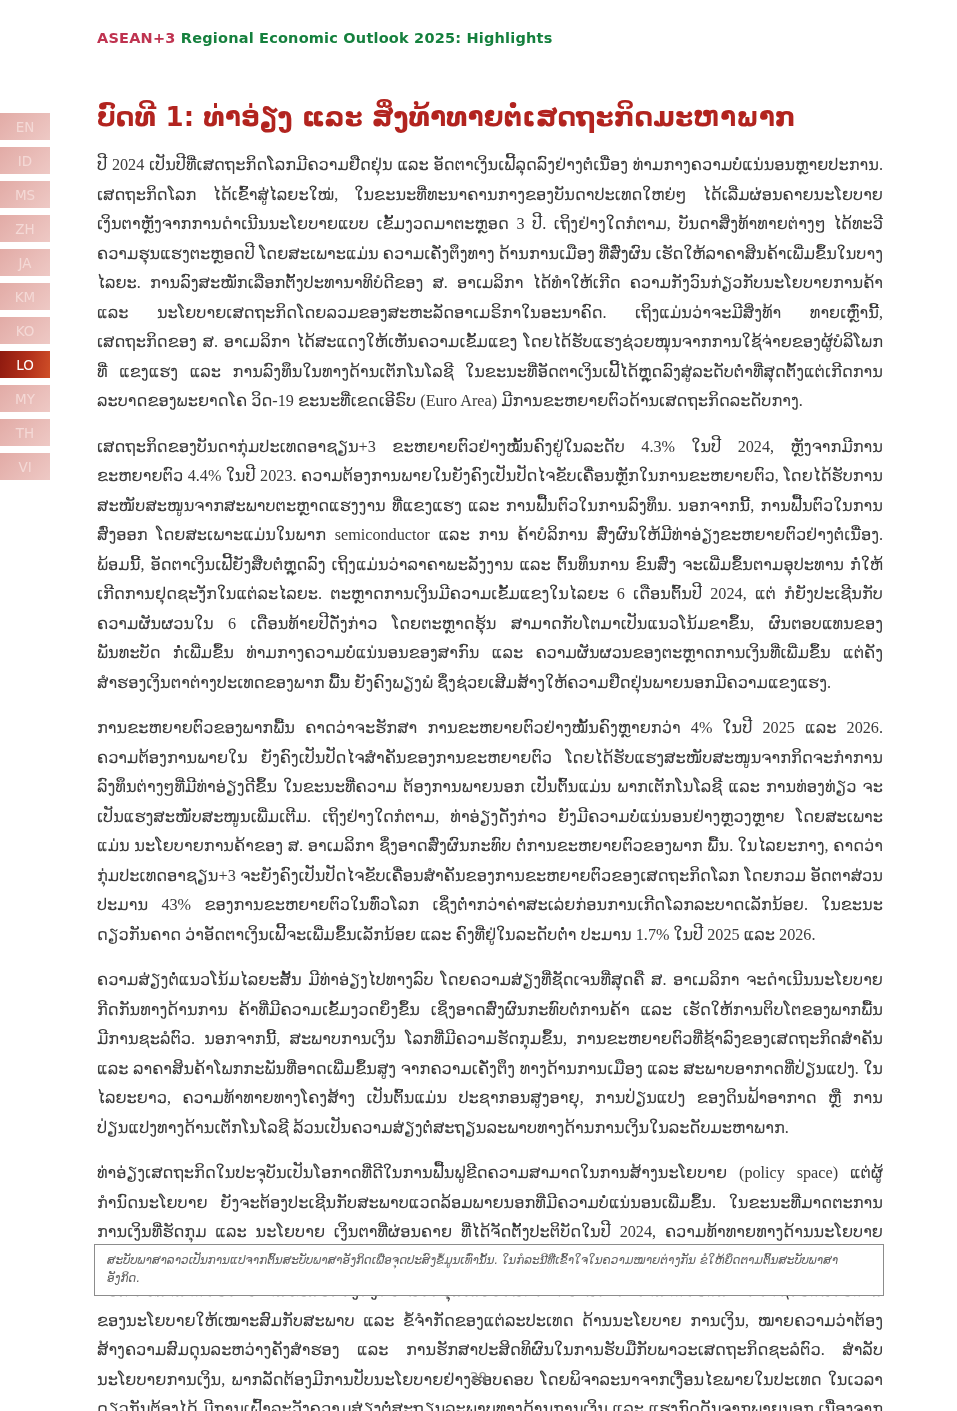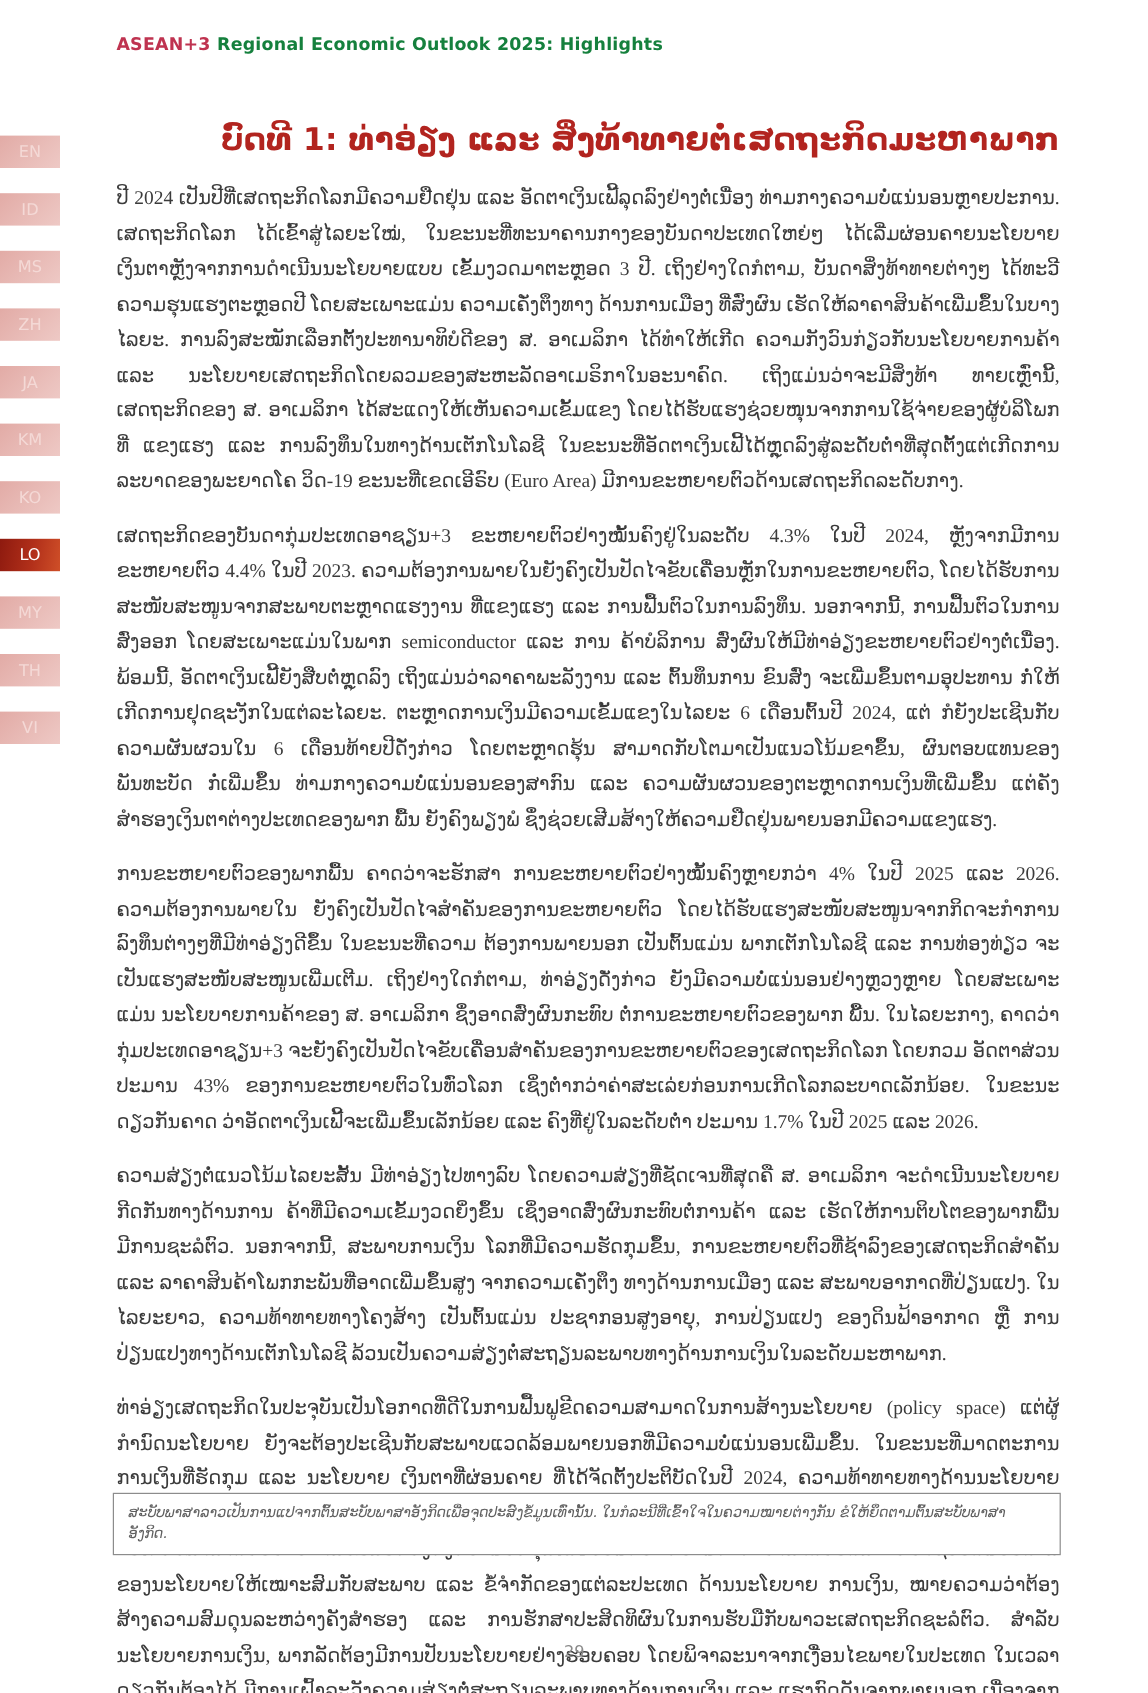--- a/index.html
+++ b/index.html
@@ -25,21 +25,21 @@
   .doc-header .doc-title { color: #15803d; font-weight: 700; }
 
   
   .lang-sidebar {
     position: absolute;
     left: 0;
     top: 113px;
     width: 50px;
     display: flex;
     flex-direction: column;
-    gap: 21px;
+    gap: 7px;
   }
   .lang-tab {
     width: 50px;
     height: 27px;
     display: flex;
     align-items: center;
     justify-content: center;
     font-size: 13.5px;
     background: linear-gradient(135deg, #e2aba6 0%, #eec9c5 100%);
     color: #f4d9d6;
@@ -60,21 +60,20 @@
     top: 100px;
     width: 786px;
   }
   .page-title {
     color: var(--accent-red, #b2241f);
     font-size: 26px;
     font-weight: bold;
     line-height: 1.35;
     margin-bottom: 16px;
     letter-spacing: 0.2px;
-    text-align: right;
   }
   .body-para {
     font-size: 16.2px;
     line-height: 29.5px;
     color: #3b3b3b;
     text-align: justify;
     margin-bottom: 16px;
     word-break: break-word;
     font-family: Liberation Serif, serif;
   }

